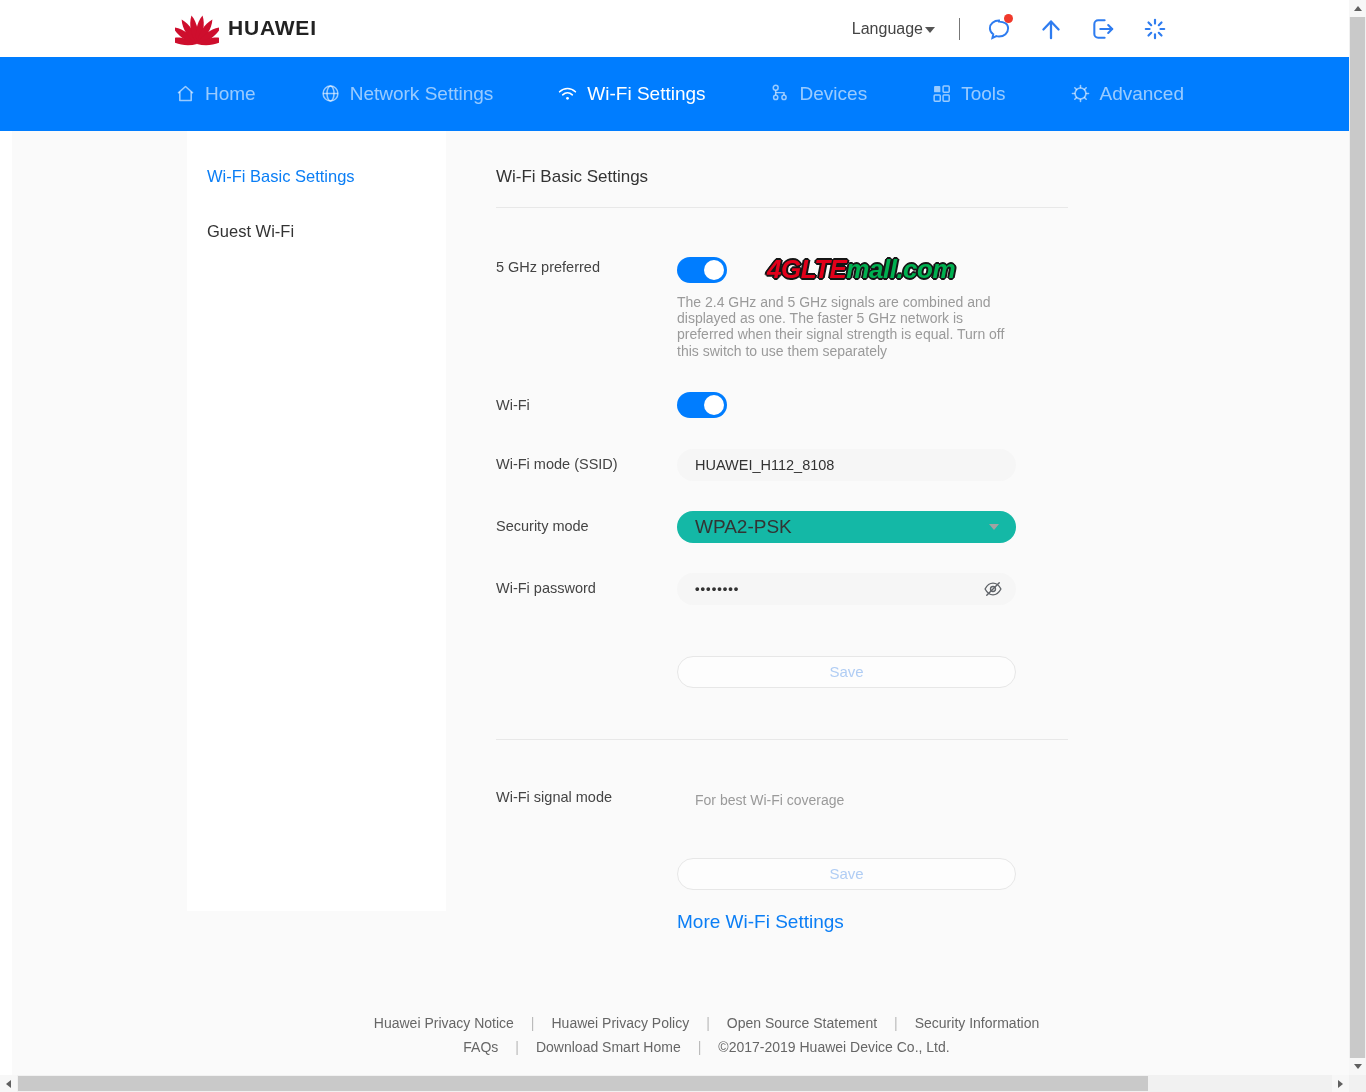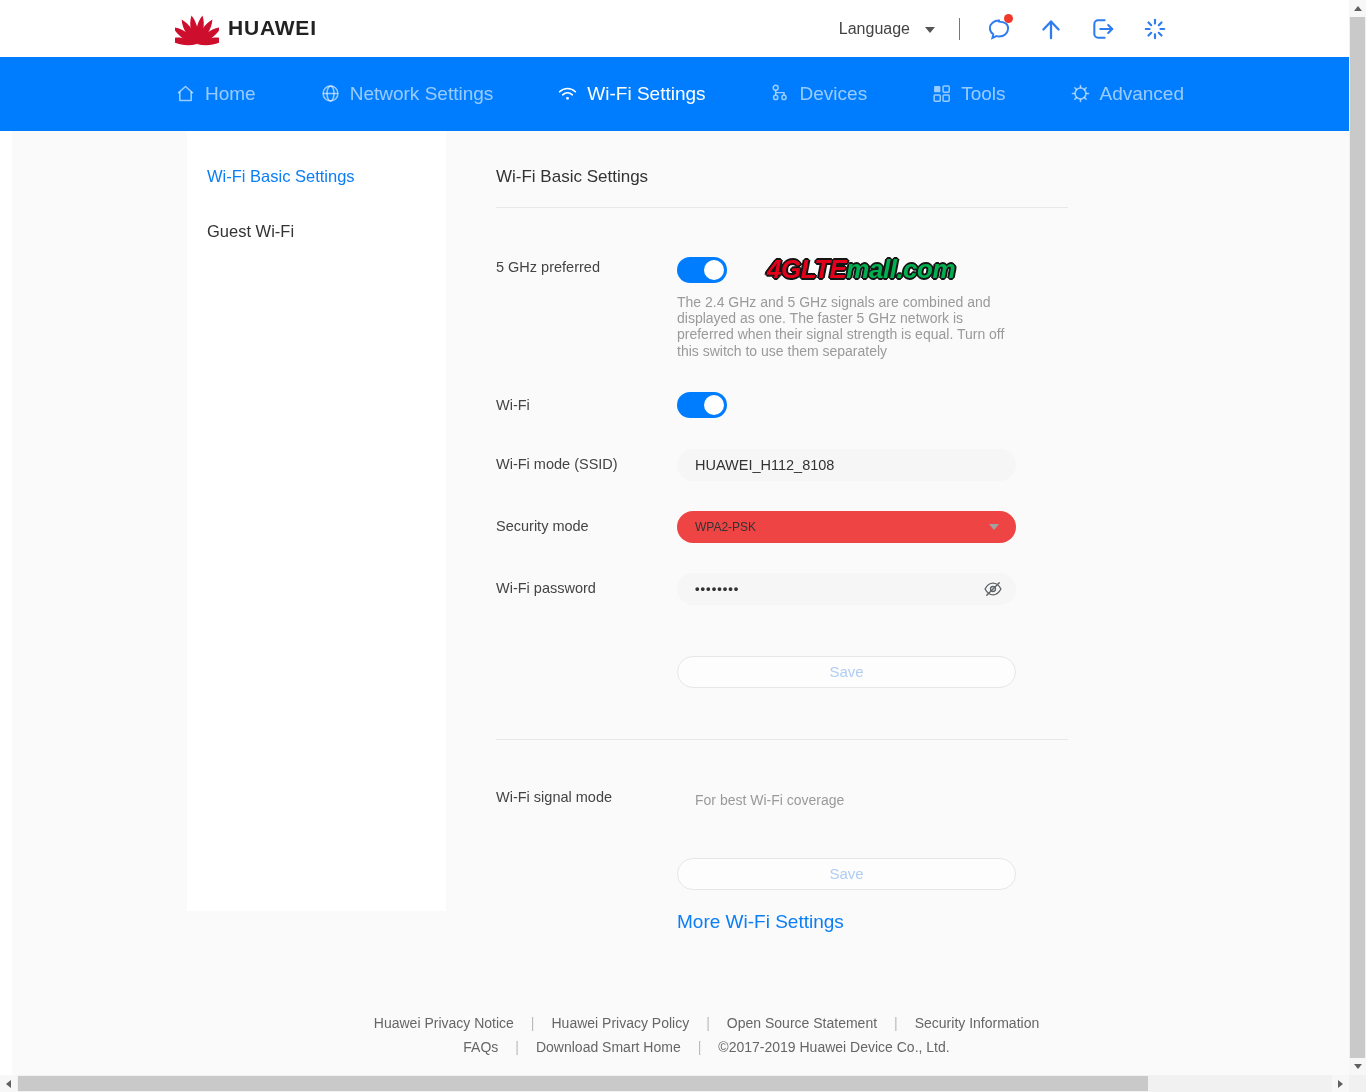--- a/index.html
+++ b/index.html
@@ -6,21 +6,21 @@
   html,body { width:1366px; height:1092px; }
   body {
     position:relative; overflow:hidden; background:#fff;
     font-family:"Liberation Sans", sans-serif; color:#333;
   }
   
   .header { position:absolute; top:0; left:0; width:1366px; height:57px; background:#fff; z-index:2; }
   .logo { position:absolute; left:175px; top:10px; display:flex; align-items:center; gap:9px; }
   .brand-text { font-size:21px; font-weight:700; letter-spacing:.8px; color:#222; }
   .header-right { position:absolute; right:198px; top:0; height:57px; display:flex; align-items:center; gap:0; }
-  .language { display:flex; align-items:center; gap:15px; font-size:16px; color:#444; cursor:pointer; margin-right:24px; }
+  .language { display:flex; align-items:center; gap:2px; font-size:16px; color:#444; cursor:pointer; margin-right:24px; }
   .caret-dark { width:0; height:0; border-left:5px solid transparent; border-right:5px solid transparent; border-top:6px solid #555; margin-top:3px; }
   .hdr-divider { width:1px; height:22px; background:#777; margin-right:26px; }
   .hdr-icon { width:26px; height:26px; color:#2e7cf0; margin-right:26px; position:relative; cursor:pointer; }
   .hdr-icon:last-child { margin-right:0; }
   .hdr-icon svg { width:26px; height:26px; display:block; }
   .notif-dot { position:absolute; right:-1px; top:-2px; width:9px; height:9px; border-radius:50%; background:#f0392b; }
   
   .nav { position:absolute; top:57px; left:0; width:1366px; height:74px; background:#007dff; z-index:2; }
   .nav-inner { display:flex; align-items:center; height:100%; padding-left:175px; }
   .nav-item { display:flex; align-items:flex-start; gap:9px; color:rgba(255,255,255,.6); font-size:19px; margin-right:64px; cursor:pointer; white-space:nowrap; }
@@ -41,21 +41,21 @@
   .pt-tgl { padding-top:5px; }
   .row-control { width:391px; }
   .toggle { width:50px; height:26px; border-radius:13px; background:#007dff; position:relative; cursor:pointer; display:inline-block; vertical-align:middle; }
   .knob { position:absolute; right:3px; top:3px; width:20px; height:20px; border-radius:50%; background:#fff; }
   .toggle-line { display:flex; align-items:center; }
   .watermark { margin-left:40px; font-size:26px; font-weight:700; font-style:italic; letter-spacing:-.5px; white-space:nowrap;
     text-shadow:-2px 0 #151515, 2px 0 #151515, 0 -2px #151515, 0 2px #151515, -1px -1px #151515, 1px 1px #151515, 1px -1px #151515, -1px 1px #151515; }
   .wm-red { color:#e2001a; } .wm-green { color:#00b050; }
   .desc { width:334px; font-size:14px; color:#9a9a9a; line-height:1.16; margin-top:9px; }
   .text-input { width:339px; height:32px; border:none; outline:none; border-radius:16px; background:#f6f6f6; padding:0 18px; font-size:14.5px; color:#333; font-family:"Liberation Sans", sans-serif; display:block; }
-  .select { width:339px; height:32px; border-radius:16px; background:#ef4444; display:flex; align-items:center; padding:0 18px; position:relative; font-size:12px; color:#333; cursor:pointer; }
+  .select { width:339px; height:32px; border-radius:16px; background:#14b8a6; display:flex; align-items:center; padding:0 18px; position:relative; font-size:19px; color:#333; cursor:pointer; }
   .caret-gray { position:absolute; right:17px; top:13px; width:0; height:0; border-left:5px solid transparent; border-right:5px solid transparent; border-top:6px solid #a2a2a2; }
   .pw-wrap { position:relative; width:339px; }
   .pw-input { padding-right:46px; letter-spacing:1px; font-weight:700; font-size:13px; }
   .eye { position:absolute; right:13px; top:6px; width:20px; height:20px; color:#5f6368; cursor:pointer; }
   .eye svg { width:20px; height:20px; display:block; }
   .save-btn { width:339px; height:32px; border-radius:21px; border:1px solid #e7e7e7; background:#fdfdfd; color:#b0cdf4; font-size:15px; font-family:"Liberation Sans", sans-serif; cursor:default; display:block; }
   .hint { font-size:14px; color:#9a9a9a; margin-top:10px; padding-left:18px; }
   .more-link { display:block; width:339px; margin-left:181px; margin-top:21px; text-align:left; color:#0b7ef5; font-size:19px; text-decoration:none; cursor:pointer; }
   
   .mt-46{margin-top:46px;} .mt-33{margin-top:33px;} .mt-31{margin-top:31px;} .mt-30{margin-top:30px;}

